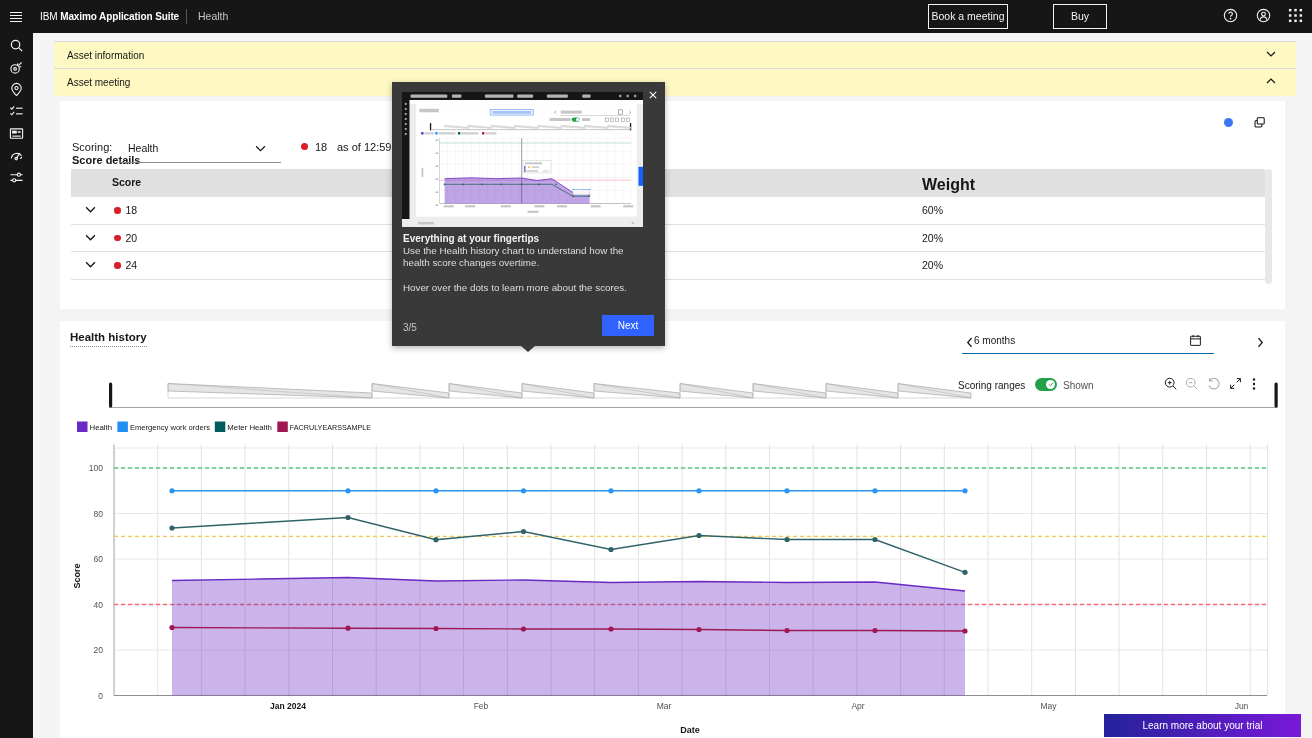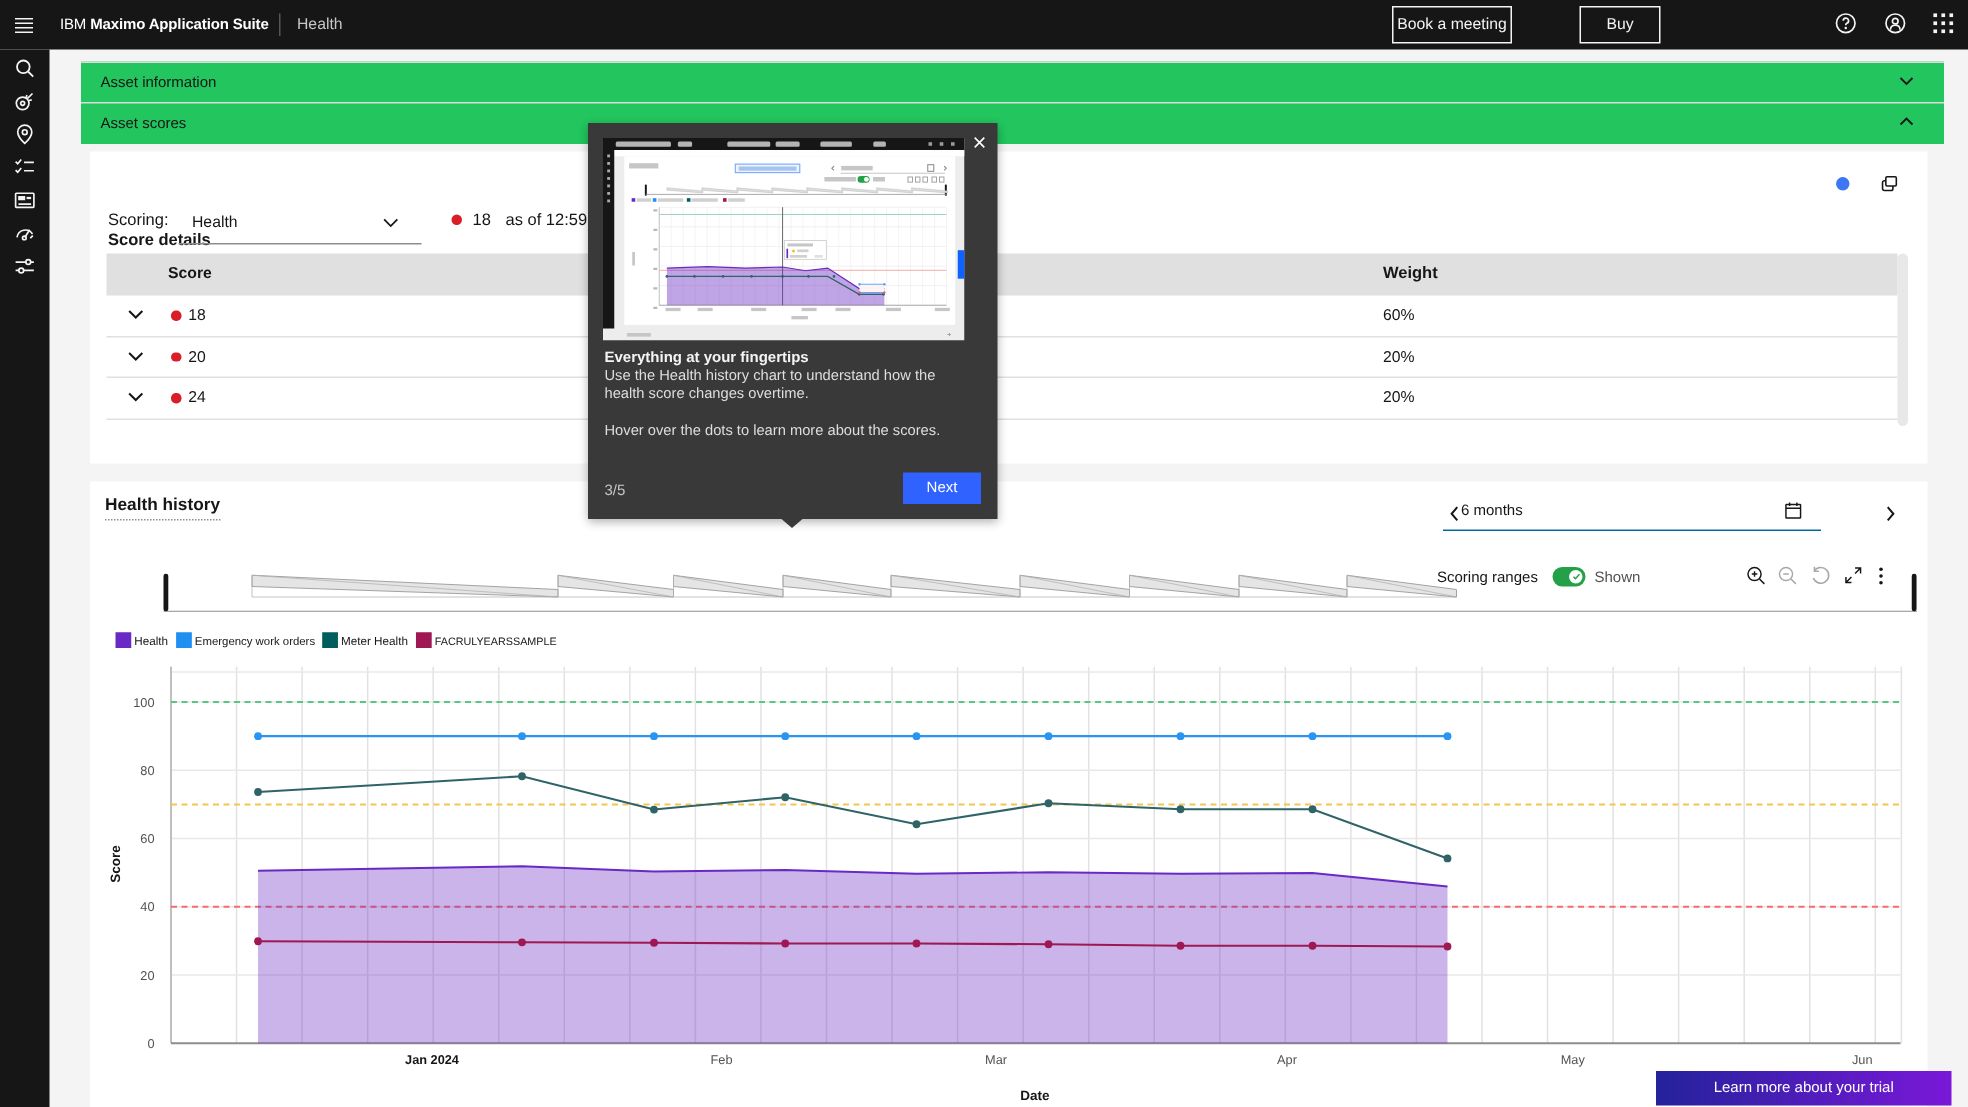--- a/index.html
+++ b/index.html
@@ -18,21 +18,21 @@
 .hdr-btn { position:absolute; top:3.5px; height:25px; border:1px solid #f4f4f4; color:#f4f4f4; font-size:10.5px; text-align:center; line-height:23px; background:#161616; }
 #btn-book { left:928px; width:80px; }
 #btn-buy { left:1053px; width:54px; }
 .hdr-ic { position:absolute; top:8px; }
 
 
 #sidenav { position:absolute; left:0; top:33px; width:33px; height:705px; background:#161616; z-index:40; }
 .nav-ic { position:absolute; left:9px; width:15px; height:15px; }
 
 
-.accrow { position:absolute; left:54px; width:1242px; height:28px; background:#22c55e; }
+.accrow { position:absolute; left:54px; width:1242px; height:28px; background:#fef9c3; }
 .accrow .lbl { position:absolute; left:13px; top:7.5px; font-size:10px; color:#161616; }
 .acc-chev { position:absolute; right:20px; top:9px; }
 #acc1 { top:41px; border-top:1px solid #dcdcdc; }
 #acc2 { top:68px; border-top:1px solid #dcdcdc; }
 
 
 .card { position:absolute; background:#fff; }
 #card-scores { left:60px; top:101px; width:1225px; height:208px; }
 #card-history { left:60px; top:321px; width:1225px; height:417px; }
 
@@ -41,21 +41,21 @@
 #sd-bluedot { position:absolute; left:1164px; top:17px; width:9px; height:9px; border-radius:50%; background:#3d77f4; }
 #sd-scoring { position:absolute; left:12px; top:40px; font-size:11px; color:#161616; }
 #sd-health { position:absolute; left:68px; top:41px; font-size:10.5px; color:#161616; }
 #sd-underline { position:absolute; left:59px; top:61px; width:162px; height:1px; background:#8d8d8d; }
 #sd-reddot { position:absolute; left:241px; top:42px; width:7px; height:7px; border-radius:50%; background:#da1e28; }
 #sd-19 { position:absolute; left:255px; top:40px; font-size:11px; color:#161616; }
 #sd-asof { position:absolute; left:277px; top:40px; font-size:11px; color:#161616; }
 
 #sd-thead { position:absolute; left:11px; top:68px; width:1194px; height:28px; background:#e0e0e0; }
 #sd-thead .h1 { position:absolute; left:41px; top:7px; font-size:10.5px; font-weight:bold; color:#161616; }
-#sd-thead .h2 { position:absolute; left:851px; top:7px; font-size:11px; font-weight:bold; color:#161616; }
+#sd-thead .h2 { position:absolute; left:851px; top:7px; font-size:16px; font-weight:bold; color:#161616; }
 .sd-row { position:absolute; left:11px; width:1194px; height:27.5px; border-bottom:1px solid #e0e0e0; }
 .sd-row .chev { position:absolute; left:14px; top:9px; }
 .sd-row .dot { position:absolute; left:43px; top:10px; width:6.5px; height:6.5px; border-radius:50%; background:#da1e28; }
 .sd-row .val { position:absolute; left:54.5px; top:7px; font-size:10.5px; color:#161616; }
 .sd-row .wt { position:absolute; left:851px; top:7px; font-size:10.5px; color:#161616; }
 #sd-sb { position:absolute; left:1205px; top:68px; width:7px; height:115px; border-radius:3.5px; background:#e8e8e8; }
 
 
 #hh-title { position:absolute; left:10px; top:10px; font-size:11.5px; font-weight:bold; color:#161616; border-bottom:1px dotted #8d8d8d; padding-bottom:3px; }
 #hh-range { position:absolute; left:902px; top:9px; width:252px; height:24px; border-bottom:1px solid #0369a1; }
@@ -157,21 +157,21 @@
     </svg>
   </div>
 
   <div class="accrow" id="acc1">
       <div class="lbl">Asset information</div>
     <svg class="acc-chev" width="10" height="6" viewBox="0 0 10 6">
         <path d="M1 1 L5 5 L9 1" fill="none" stroke="#161616" stroke-width="1.2"></path>
       </svg>
   </div>
   <div class="accrow" id="acc2">
-      <div class="lbl">Asset scores</div>
+      <div class="lbl">Asset meeting</div>
     <svg class="acc-chev" width="10" height="6" viewBox="0 0 10 6">
         <path d="M1 5 L5 1 L9 5" fill="none" stroke="#161616" stroke-width="1.2"></path>
       </svg>
   </div>
 
   <div class="card" id="card-scores">
     <div id="sd-title">Score details</div>
     <div id="sd-bluedot"></div>
     <svg style="position:absolute;left:1193px;top:15px" width="13" height="13" viewBox="0 0 16 16">
       <rect x="2.5" y="5.5" width="8.5" height="8" rx="1.5" fill="none" stroke="#161616" stroke-width="1.3"></rect>

